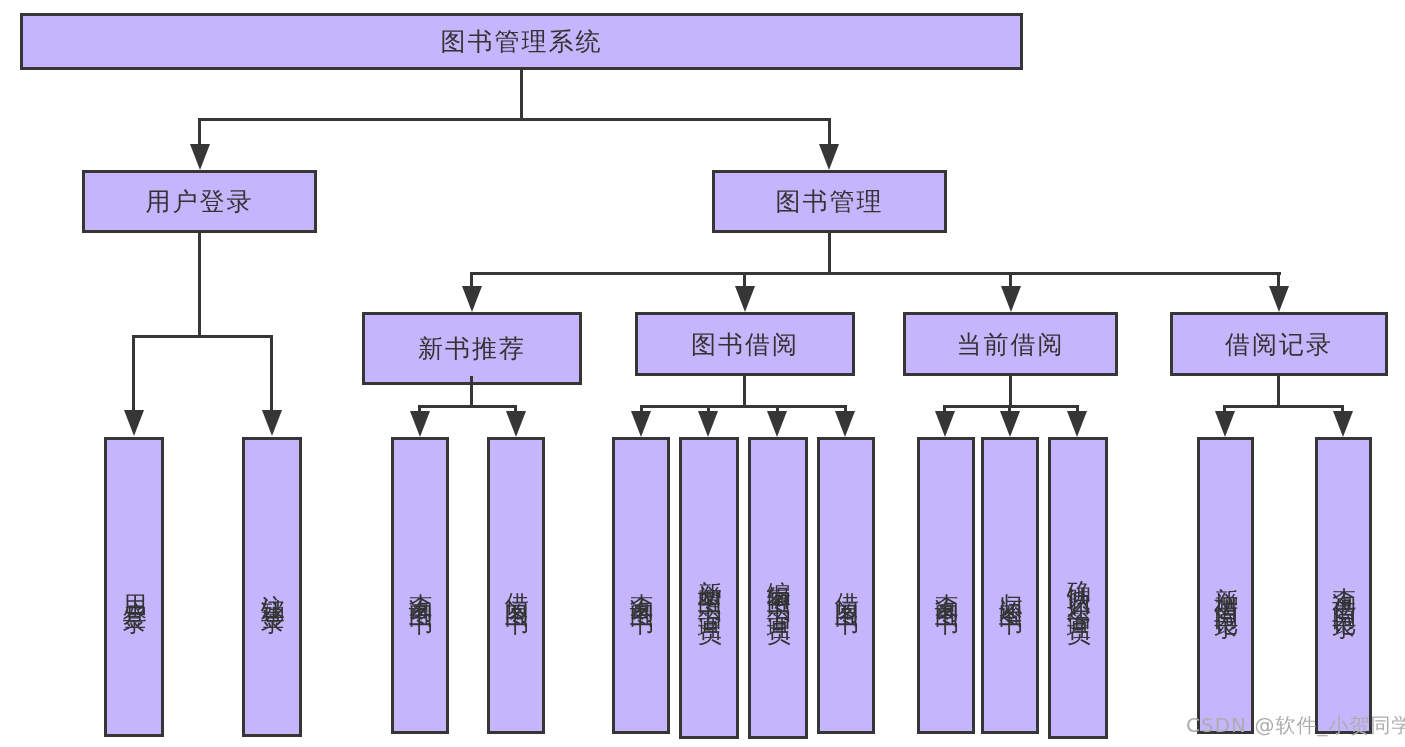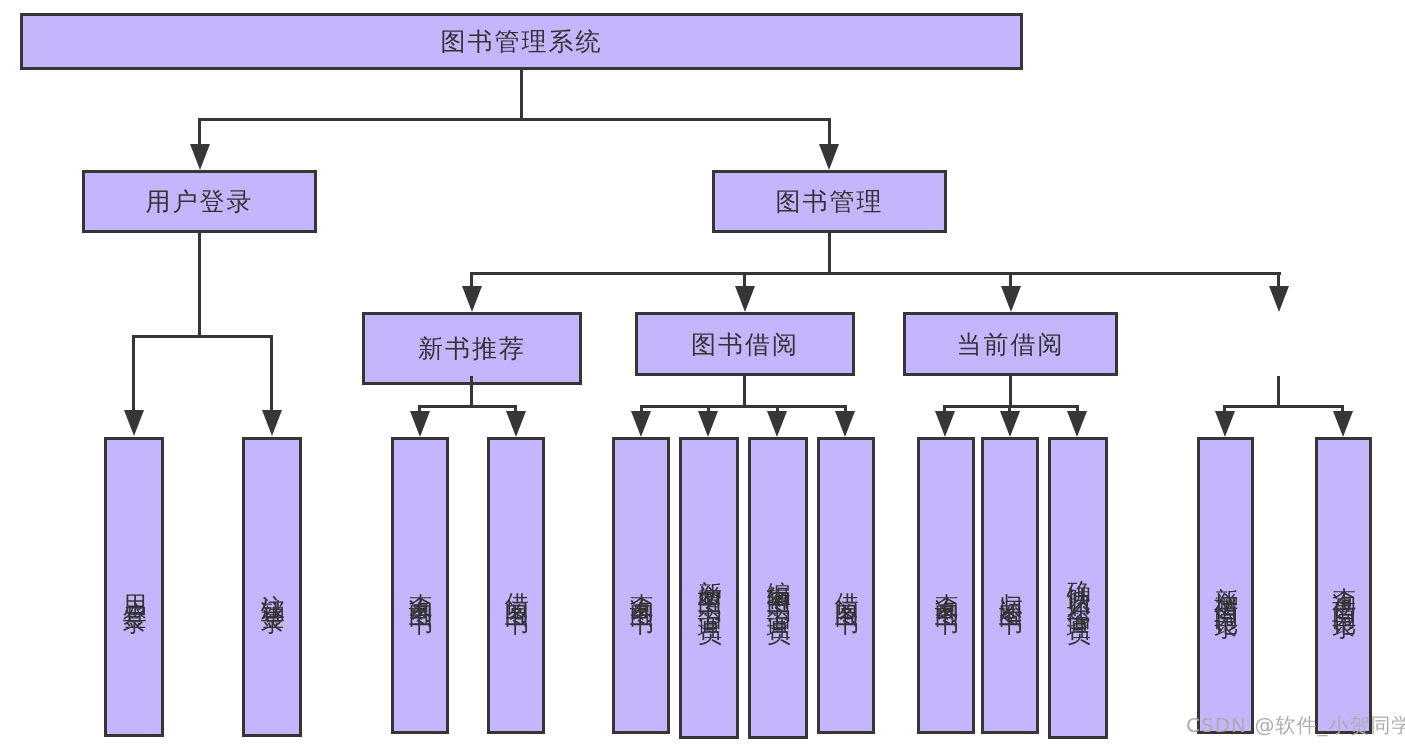--- a/index.html
+++ b/index.html
@@ -49,20 +49,23 @@
   </div>
 
   <div class="box" style="left:362px;top:312px;width:220px;height:73px;">
     <span class="hlabel">新书推荐</span>
   </div>
   <div class="box" style="left:635px;top:312px;width:220px;height:64px;text-align:right;">
     <span class="hlabel">图书借阅</span>
   </div>
   <div class="box" style="left:903px;top:312px;width:215px;height:64px;">
     <span class="hlabel">当前借阅</span>
+  </div>
+  <div class="box" style="left:1170px;top:312px;width:218px;height:64px;">
+    <span class="hlabel">借阅记录</span>
   </div>
 
   <div class="box" style="left:104px;top:437px;width:60px;height:300px;">
     <span class="vlabel">用户登录</span>
   </div>
   <div class="box" style="left:242px;top:437px;width:60px;height:300px;">
     <span class="vlabel">注销登录</span>
   </div>
 
   <div class="box" style="left:391px;top:437px;width:58px;height:297px;">

